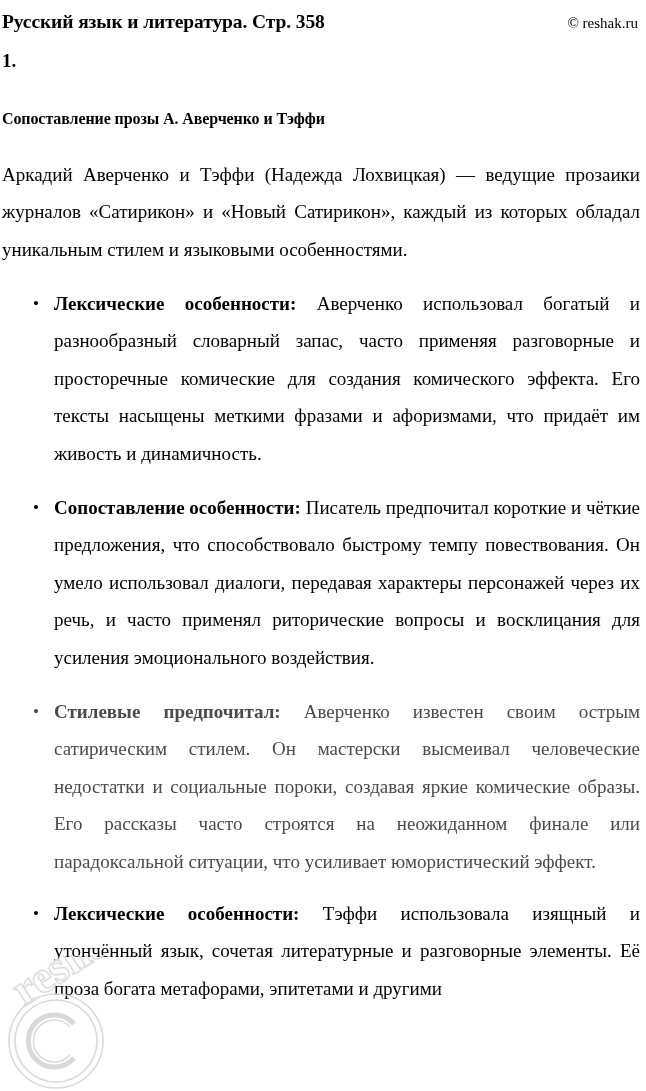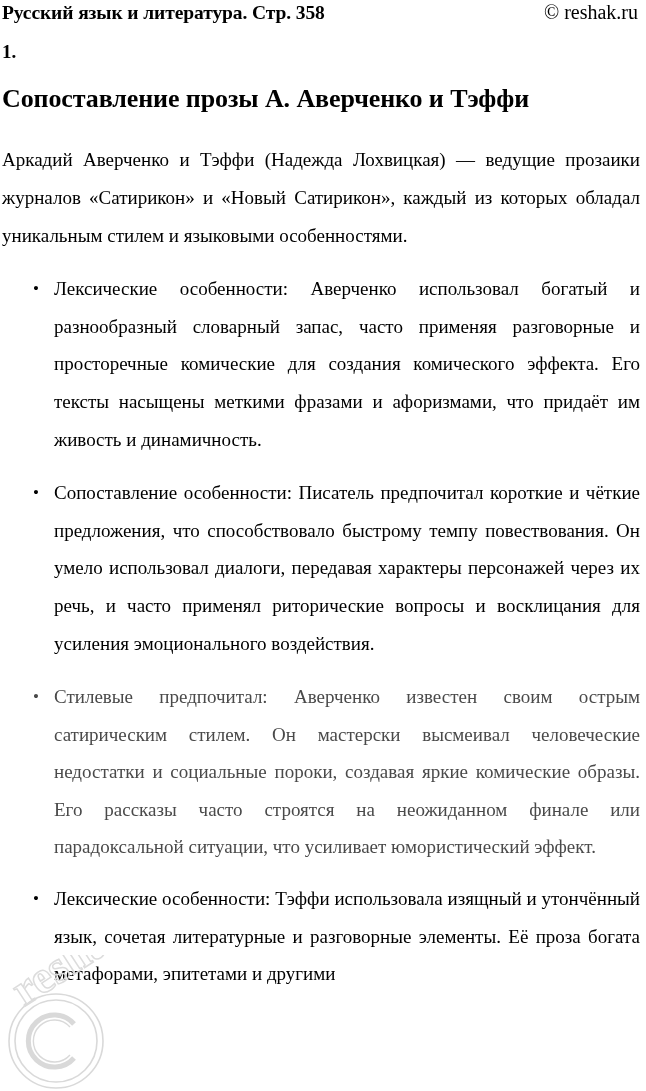--- a/index.html
+++ b/index.html
@@ -35,49 +35,49 @@
     pointer-events: none;
     z-index: 5;
   }
   .watermark svg { display: block; }
 
   
   .header-row {
     display: flex;
     align-items: baseline;
     justify-content: space-between;
-    padding-top: 1px;
+    padding-top: 11px;
     line-height: 1.16;
   }
   .doc-title {
     font-weight: bold;
     font-size: 19.5px;
     letter-spacing: -0.1px;
     white-space: nowrap;
   }
   .copyright {
     font-weight: normal;
-    font-size: 20px;
+    font-size: 15px;
     white-space: nowrap;
     padding-right: 2px;
   }
 
   
   .task-number {
     font-weight: bold;
     font-size: 19px;
     margin-top: 17px;
     line-height: 1.1;
   }
 
   
   .section-heading {
     font-weight: bold;
-    font-size: 26px;
-    margin-top: 21px;
+    font-size: 16px;
+    margin-top: 38px;
     line-height: 1.15;
     letter-spacing: -0.1px;
   }
 
   .subsection-heading {
     font-weight: bold;
     font-size: 19.5px;
     margin-top: 22px;
     margin-bottom: 0;
     line-height: 1.15;
@@ -111,21 +111,21 @@
     margin-top: 16px;
   }
   .bullets li .bullet-dot {
     position: absolute;
     left: 31px;
     top: 0;
     line-height: 37.6px;
     font-size: 17px;
   }
   .bullets li .lead {
-    font-weight: normal;
+    font-weight: bold;
     margin-top: 32px;
   }
 
   .bullets.first-list { margin-top: 2px; }
   .bullets.second-list { margin-top: 0px; }
   .bullets.second-list li { margin-top: 14px; }
 
   
   .faded { color: #4a4a4a; }
 </style>

